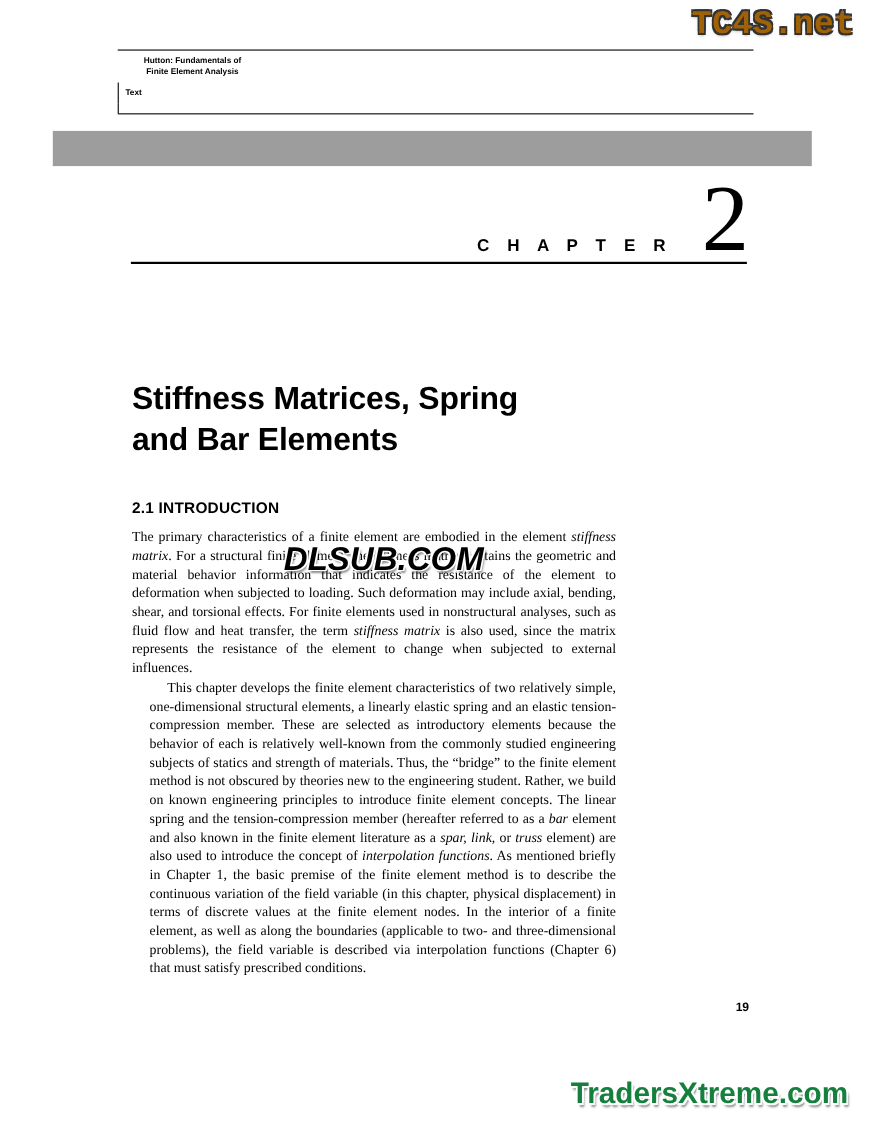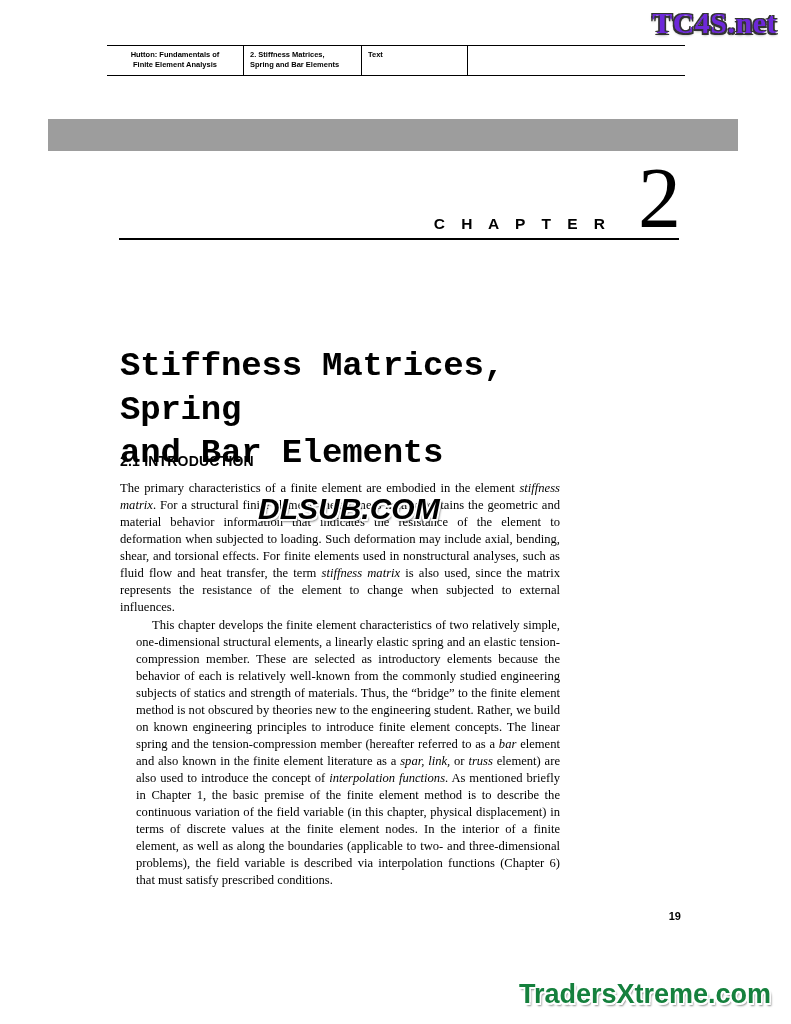--- a/index.html
+++ b/index.html
@@ -14,24 +14,24 @@
     font-family: "Liberation Serif", serif;
     color: #000;
     overflow: hidden;
   }
 
   
   .wm-topright {
     position: absolute;
     top: 6px;
     right: 14px;
-    font-family: Liberation Serif, serif;
+    font-family: Liberation Mono, monospace;
     font-weight: bold;
     font-size: 30px;
-    color: #6d28d9;
+    color: #a16207;
     text-shadow:
       -1.5px -1.5px 0 #333, 1.5px -1.5px 0 #333,
       -1.5px 1.5px 0 #333, 1.5px 1.5px 0 #333,
       0 2px 3px rgba(0,0,0,.5);
     letter-spacing: .5px;
   }
   .wm-center {
     position: absolute;
     top: 492px;
     left: 258px;
@@ -65,20 +65,21 @@
     position: absolute;
     left: 107px;
     top: 45px;
     width: 578px;
     border-top: 1.2px solid #000;
     border-bottom: 1.2px solid #000;
     display: flex;
     font-family: "Liberation Sans", sans-serif;
     font-size: 7.5px;
     line-height: 1.35;
+    flex-direction: column;
   }
   .runhead .cell {
     padding: 4px 6px 5px 6px;
     box-sizing: border-box;
   }
   .runhead .sep {
     border-left: 1.2px solid #000;
   }
   .c1 { width: 136px; font-weight: bold; text-align: center; }
   .c2 { width: 118px; font-weight: bold; }
@@ -123,23 +124,23 @@
     line-height: 1;
     font-weight: normal;
   }
 
   
   .title {
     position: absolute;
     left: 120px;
     top: 345px;
     width: 520px;
-    font-family: Liberation Mono, monospace;
-    font-weight: bold;
-    font-size: 34px;
+    font-family: Liberation Sans, sans-serif;
+    font-weight: bold;
+    font-size: 29px;
     line-height: 1.28;
     letter-spacing: -0.2px;
   }
 
   
   .section-head {
     position: absolute;
     left: 120px;
     top: 453px;
     font-family: "Liberation Sans", sans-serif;
@@ -178,24 +179,20 @@
     font-size: 11px;
   }
 </style>
 </head>
 <body>
 
 <div class="runhead">
   <div class="cell c1">
     <div>Hutton: Fundamentals of</div>
     <div>Finite Element Analysis</div>
-  </div>
-  <div class="cell c2 sep">
-    <div>2. Stiffness Matrices,</div>
-    <div>Spring and Bar Elements</div>
   </div>
   <div class="cell c3 sep">
     <div>Text</div>
   </div>
   <div class="cell c4 sep">
     <div></div>
   </div>
 </div>
 
 <div class="grey-band"></div>

